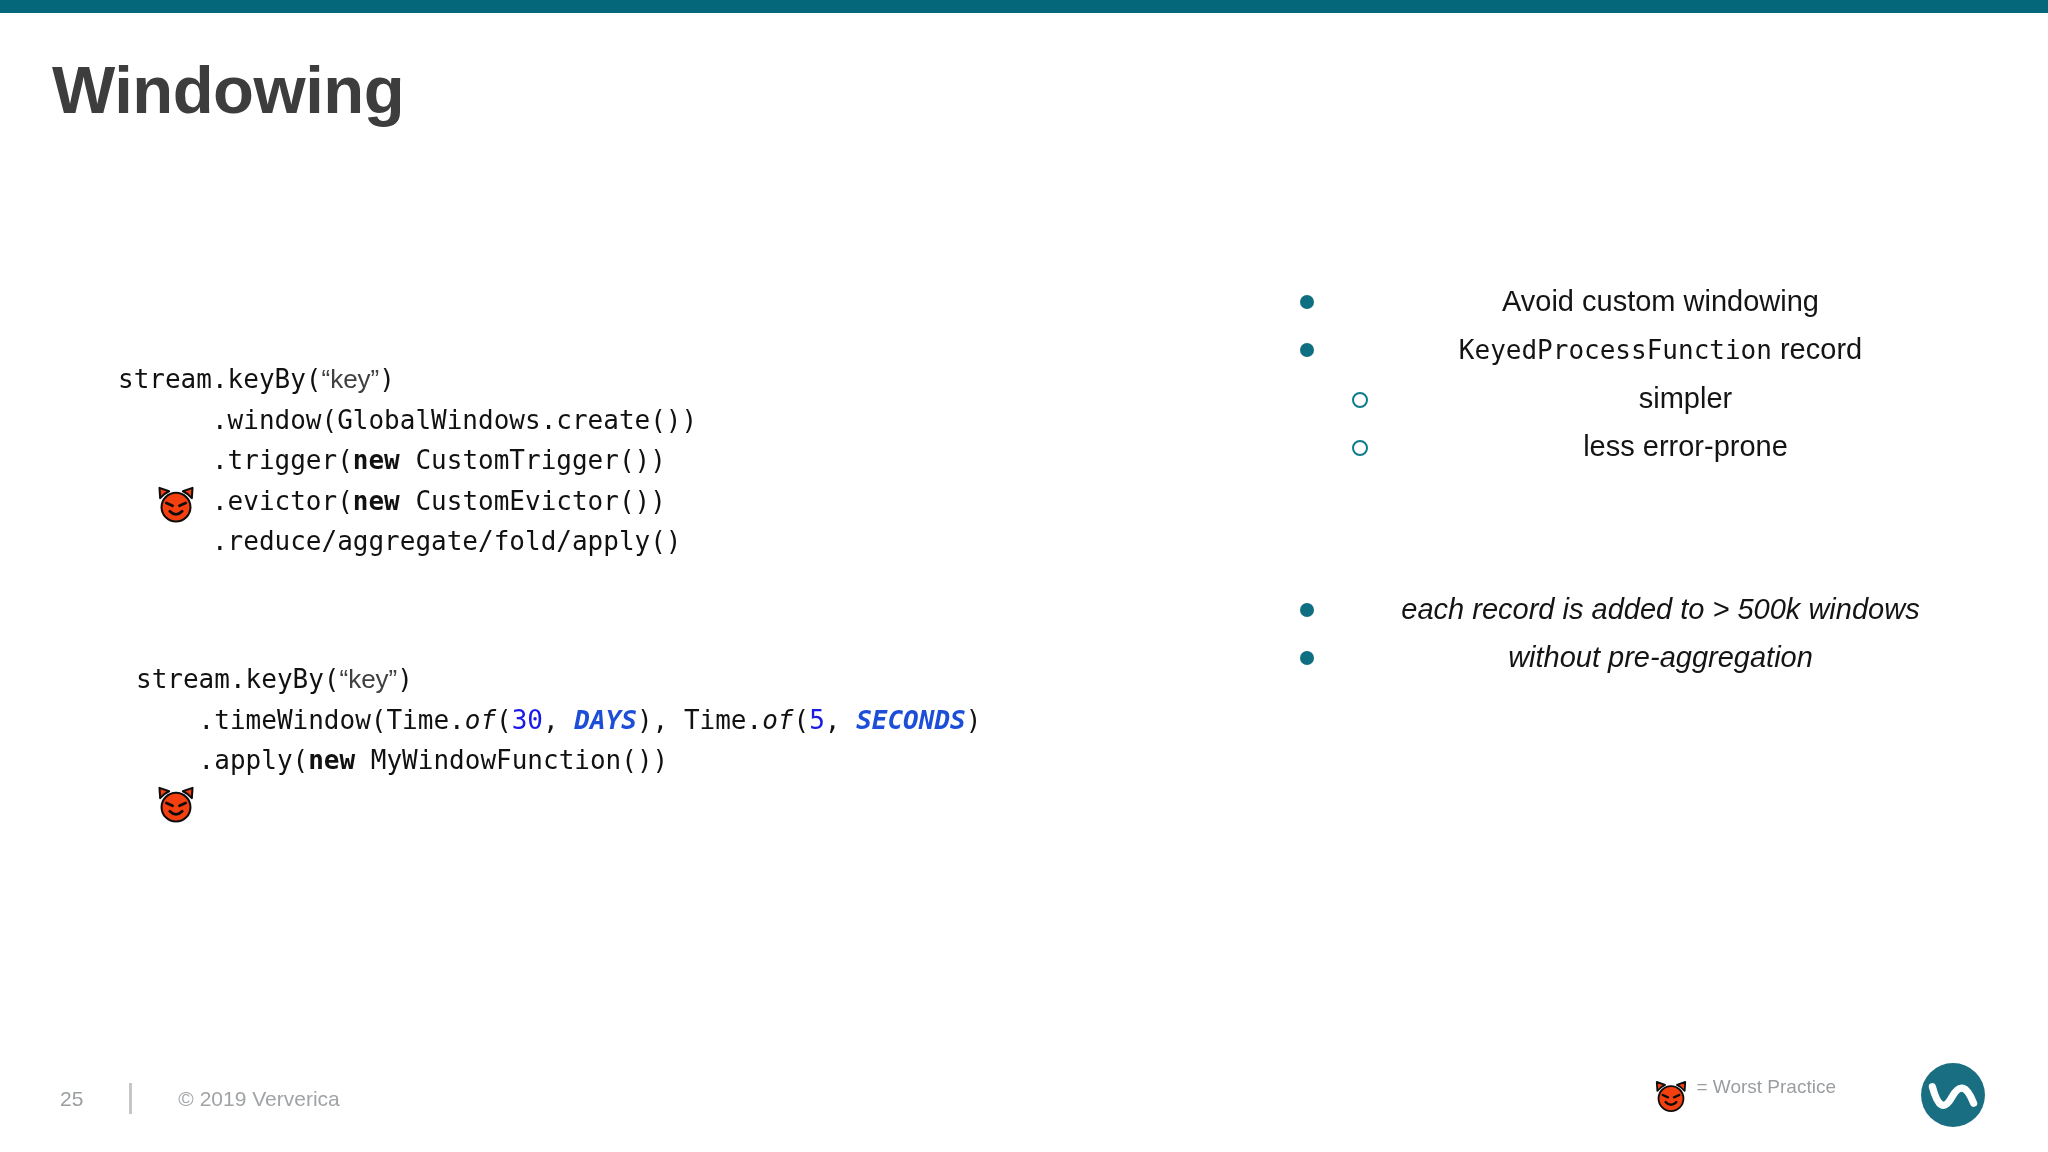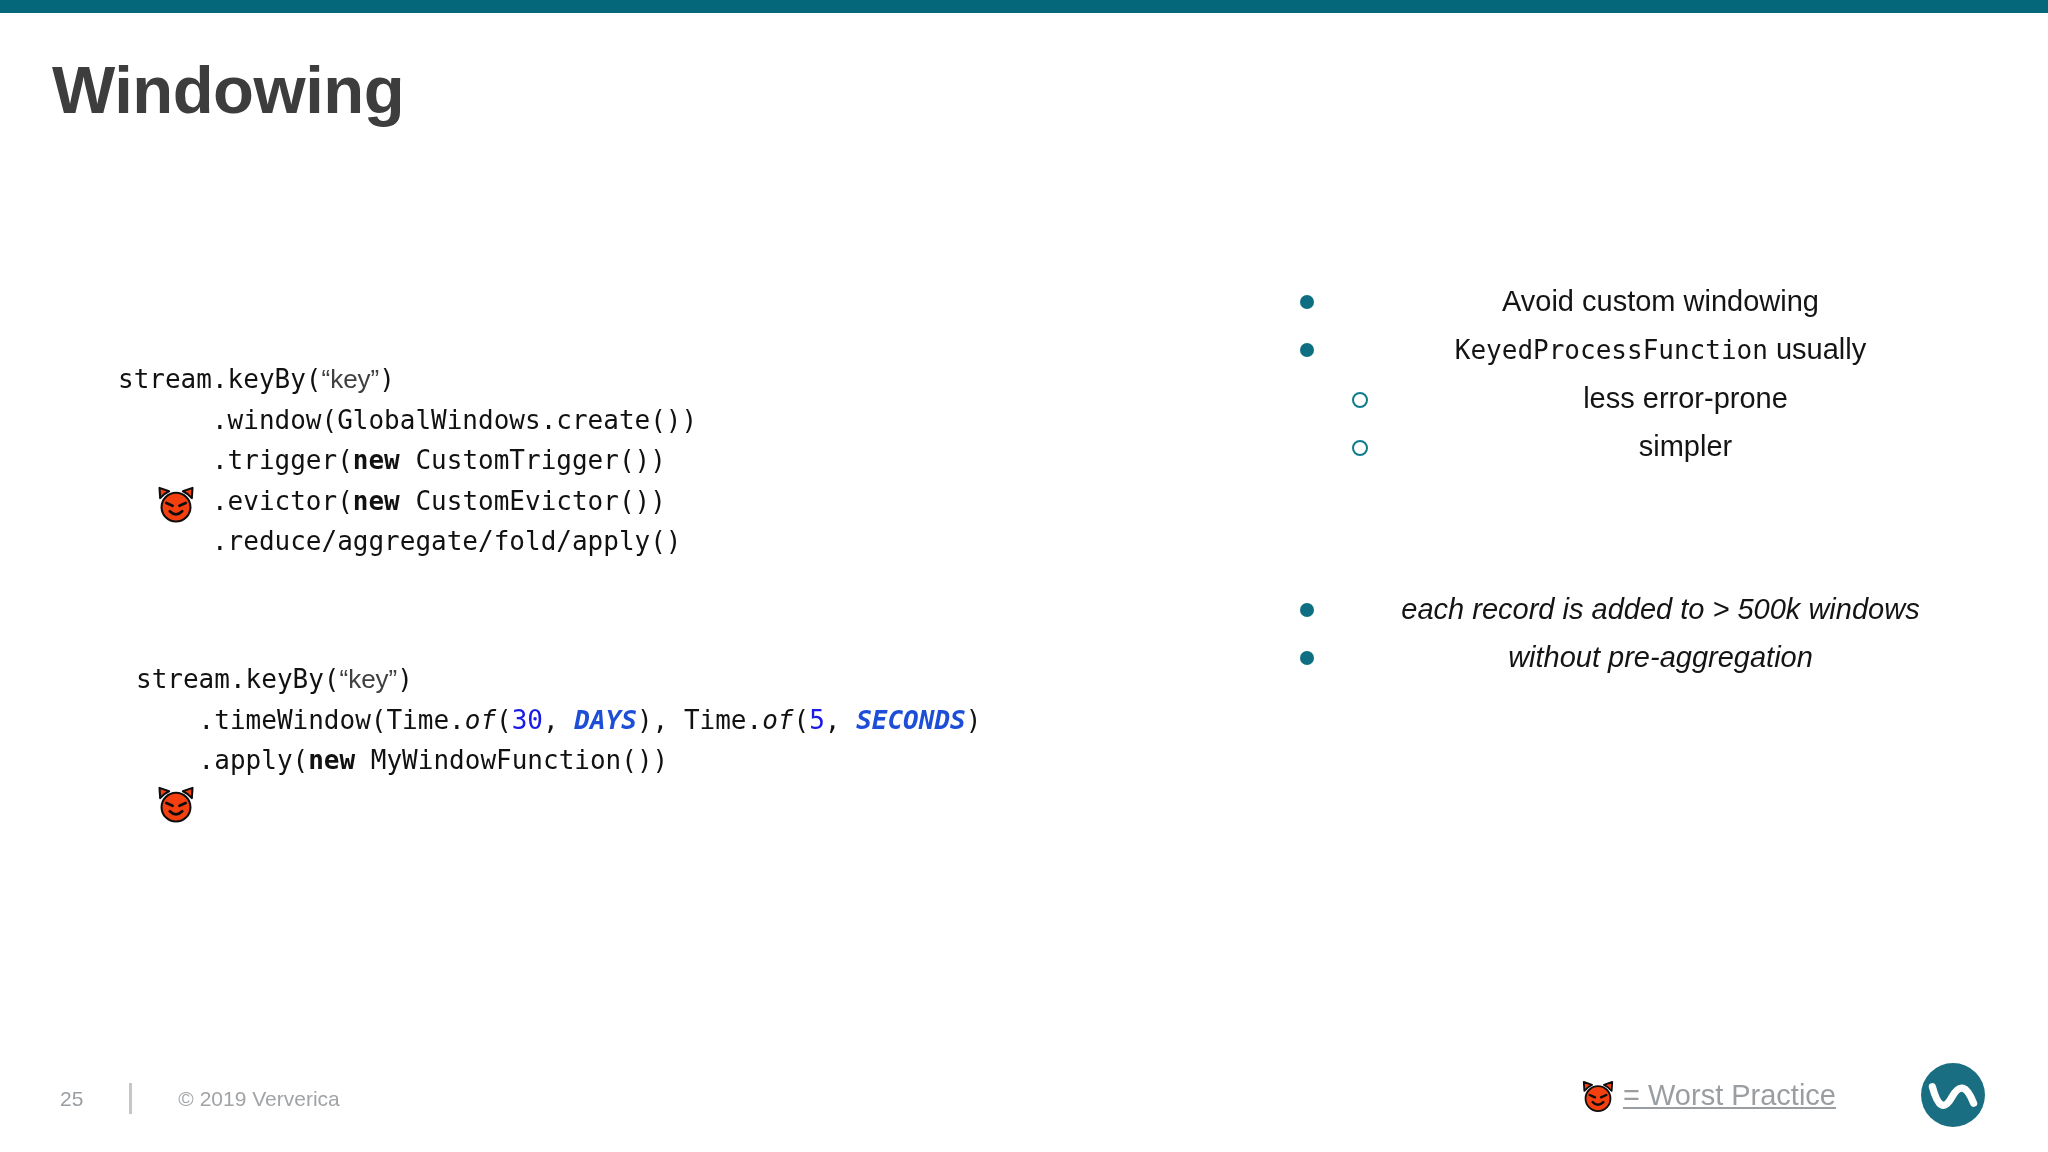--- a/index.html
+++ b/index.html
@@ -133,24 +133,23 @@
     background: #c3c7ca;
     margin: 0 22px;
   }
   .footer-copy { color: #a0a4a7; }
 
   .legend {
     position: absolute;
     right: 212px;
     bottom: 38px;
     display: flex;
-    align-items: center;
+    align-items: flex-start;
     color: #9a9ea1;
-    font-size: 29px;
-    text-decoration: underline;
+    font-size: 19px;
   }
   .legend .devil { width: 38px; height: 38px; margin-right: 6px; }
 
   .logo {
     position: absolute;
     right: 62px;
     bottom: 24px;
     width: 66px;
     height: 66px;
   }
@@ -199,29 +198,29 @@
   </div>
 </div>
 
 <div class="bullets" id="bullets-top">
     <div class="bullet-item">
       <span class="dot"></span>
       <span class="bullet-text"><span>Avoid custom windowing</span></span>
     </div>
     <div class="bullet-item">
       <span class="dot"></span>
-      <span class="bullet-text"><span class="mono-inline">KeyedProcessFunction</span><span> usually</span></span>
+      <span class="bullet-text"><span class="mono-inline">KeyedProcessFunction</span><span> record</span></span>
+    </div>
+    <div class="bullet-item sub">
+      <span class="dot hollow"></span>
+      <span class="bullet-text"><span>simpler</span></span>
     </div>
     <div class="bullet-item sub">
       <span class="dot hollow"></span>
       <span class="bullet-text"><span>less error-prone</span></span>
-    </div>
-    <div class="bullet-item sub">
-      <span class="dot hollow"></span>
-      <span class="bullet-text"><span>simpler</span></span>
     </div>
   </div>
 <div class="bullets" id="bullets-bottom">
     <div class="bullet-item">
       <span class="dot"></span>
       <span class="bullet-text"><span>each record is added to &gt; 500k windows</span></span>
     </div>
     <div class="bullet-item">
       <span class="dot"></span>
       <span class="bullet-text"><span>without pre-aggregation</span></span>

